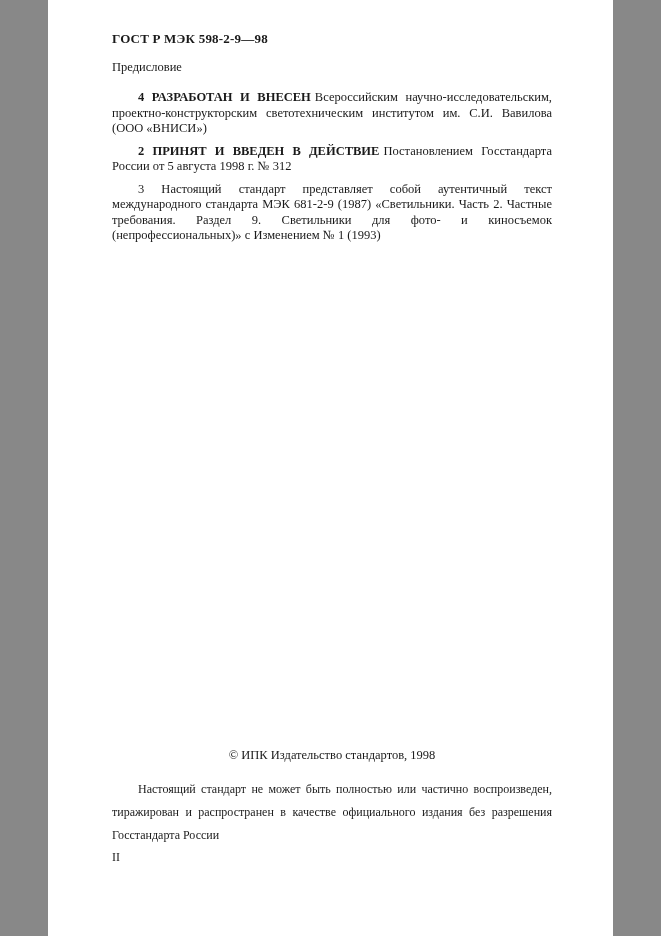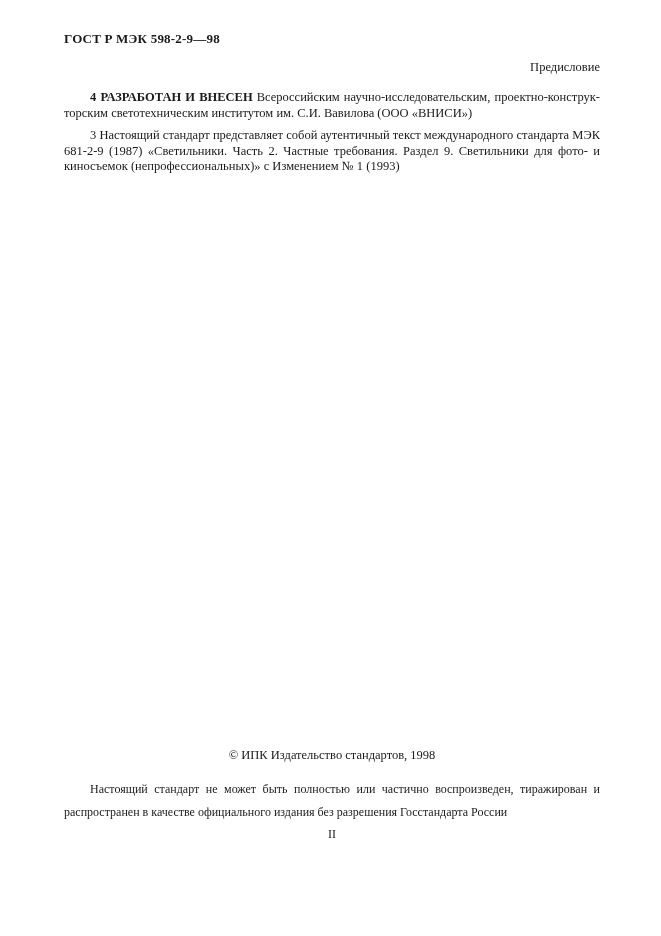--- a/index.html
+++ b/index.html
@@ -1,19 +1,19 @@
 <!DOCTYPE html>
 <html><head>
 <meta charset="utf-8">
 <style>
   * { margin: 0; padding: 0; box-sizing: border-box; }
   html, body { background: #888; }
   .page {
     position: relative;
-    width: 661px;
+    width: 565px;
     height: 936px;
     background: #ffffff;
     color: #1a1a1a;
     font-family: "Liberation Serif", "DejaVu Serif", serif;
     overflow: hidden;
     margin: 0 auto;
   }
   .content {
     position: absolute;
     top: 32px;
@@ -21,21 +21,21 @@
     right: 61px;
   }
   .doc-number {
     font-size: 13px;
     font-weight: bold;
     line-height: 14px;
     letter-spacing: 0.2px;
   }
   .foreword-title {
     margin-top: 14px;
-    text-align: right;
+    text-align: left;
     font-size: 12.5px;
     line-height: 14px;
   }
   .para {
     font-size: 12.5px;
     line-height: 15.5px;
     text-align: justify;
     text-indent: 26px;
     margin-top: 7px;
   }
@@ -57,35 +57,35 @@
     margin-top: 16px;
     font-size: 12px;
     line-height: 23px;
     text-align: justify;
     text-indent: 26px;
   }
   .page-number {
     margin-top: 3px;
     font-size: 12px;
     line-height: 14px;
-    text-align: center;
   }
 </style>
 </head>
 <body>
 
 <div class="page">
   <div class="content">
 
     <div class="doc-number">ГОСТ Р МЭК 598-2-9—98</div>
 
     <div class="foreword-title">Предисловие</div>
 
     <p class="para first"><span class="lead">4 РАЗРАБОТАН И ВНЕСЕН</span><span>Всероссийским научно-исследовательским, проектно-конструк­торским светотехническим институтом им. С.И. Вавилова (ООО «ВНИСИ»)</span></p>
 
+    <p class="para"><span class="lead">2 ПРИНЯТ И ВВЕДЕН В ДЕЙСТВИЕ</span><span>Постановлением Госстандарта России от 5 августа 1998 г. № 312</span></p>
 
     <p class="para"><span class="lead"></span><span>3 Настоящий стандарт представляет собой аутентичный текст международного стандарта МЭК 681-2-9 (1987) «Светильники. Часть 2. Частные требования. Раздел 9. Светильники для фото- и киносъемок (непрофессиональных)» с Изменением № 1 (1993)</span></p>
 
 
   </div>
 
   <div class="footer">
     <div class="copyright">© ИПК Издательство стандартов, 1998</div>
     <p class="notice">Настоящий стандарт не может быть полностью или частично воспроизведен, тиражирован и распространен в качестве официального издания без разрешения Госстандарта России</p>
     <div class="page-number">II</div>

